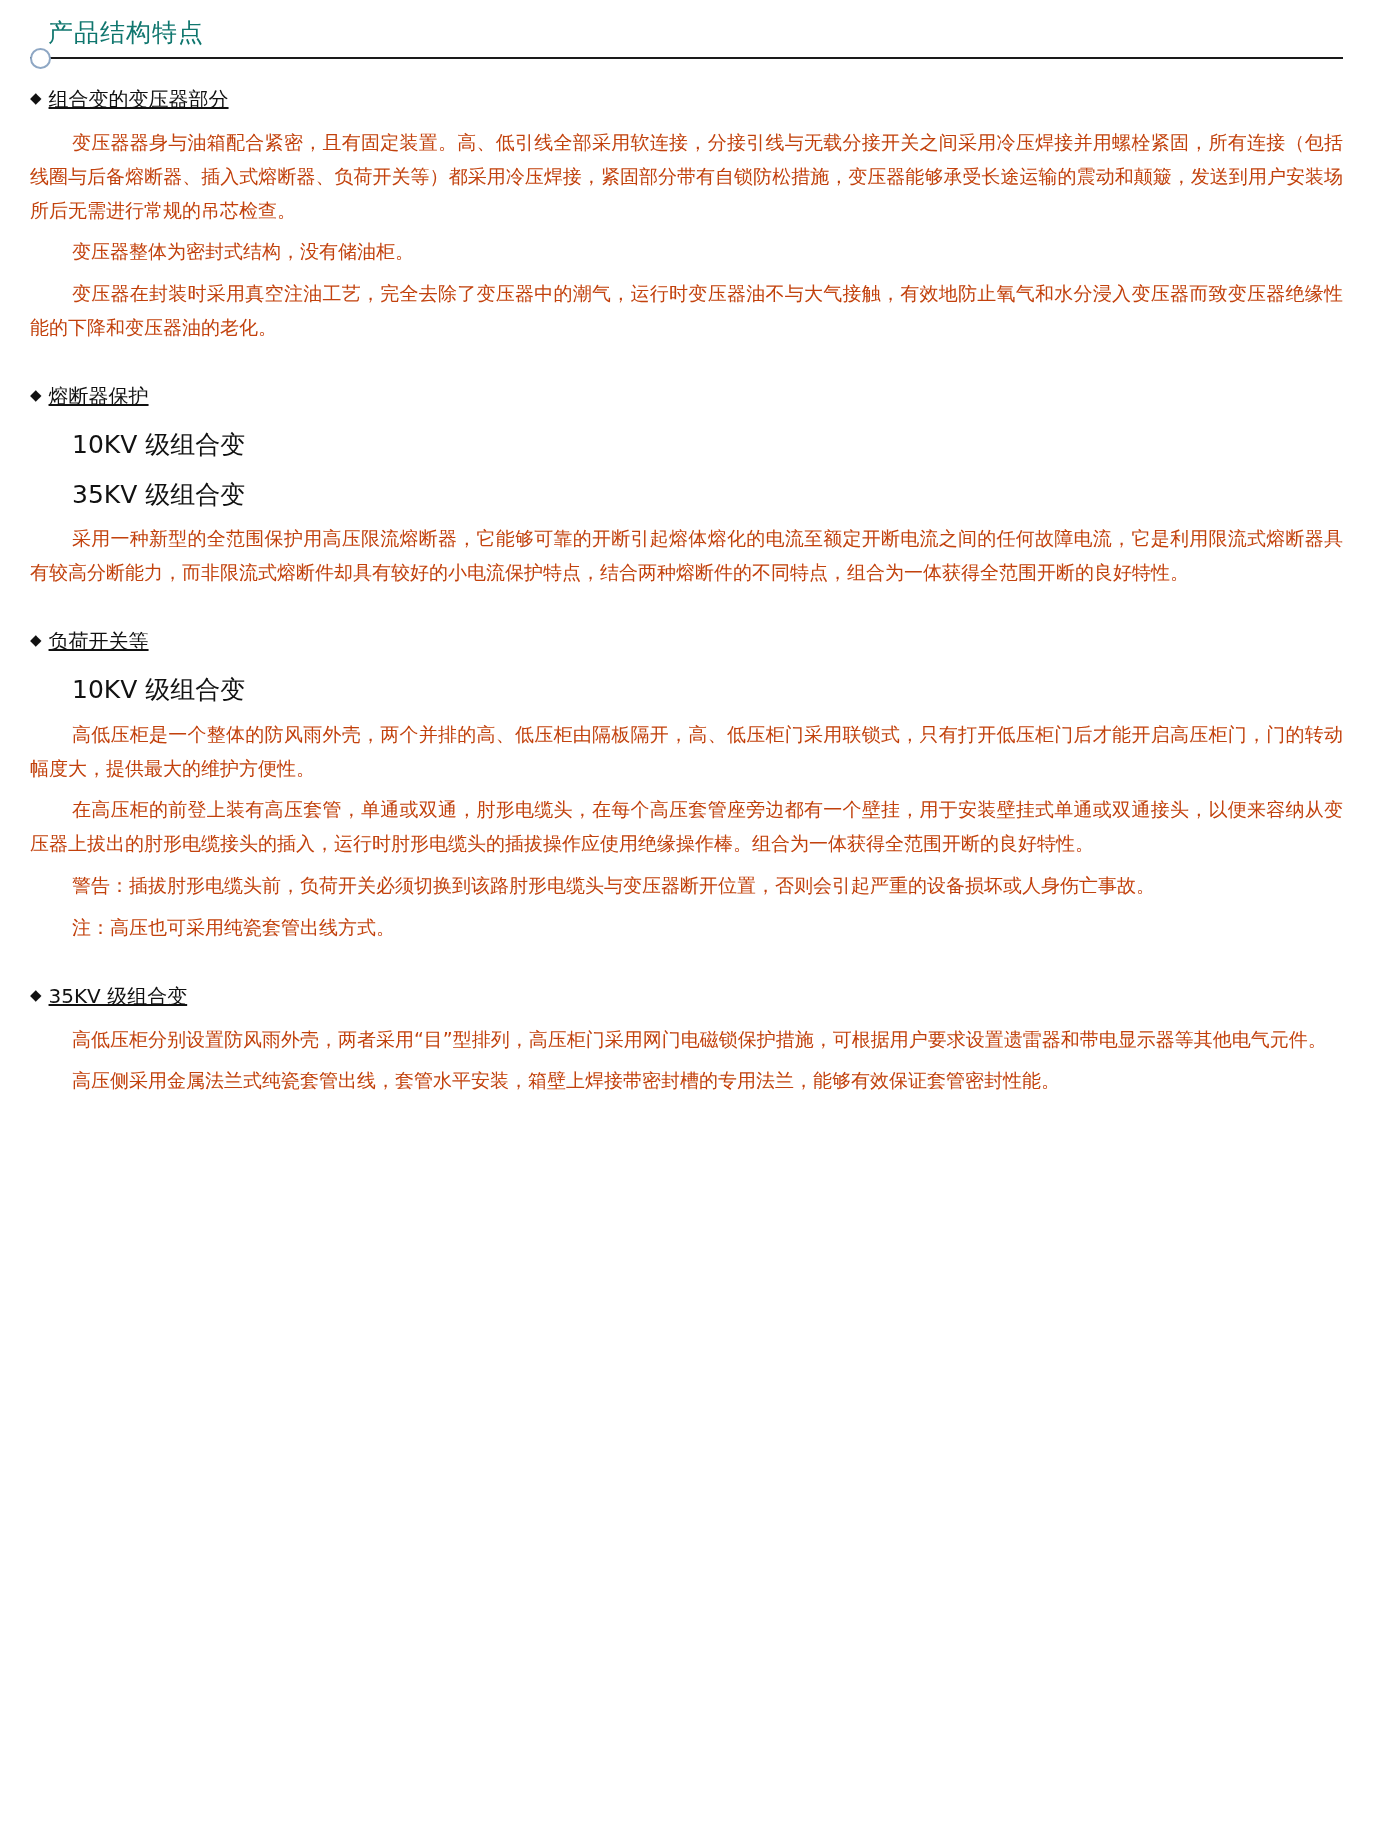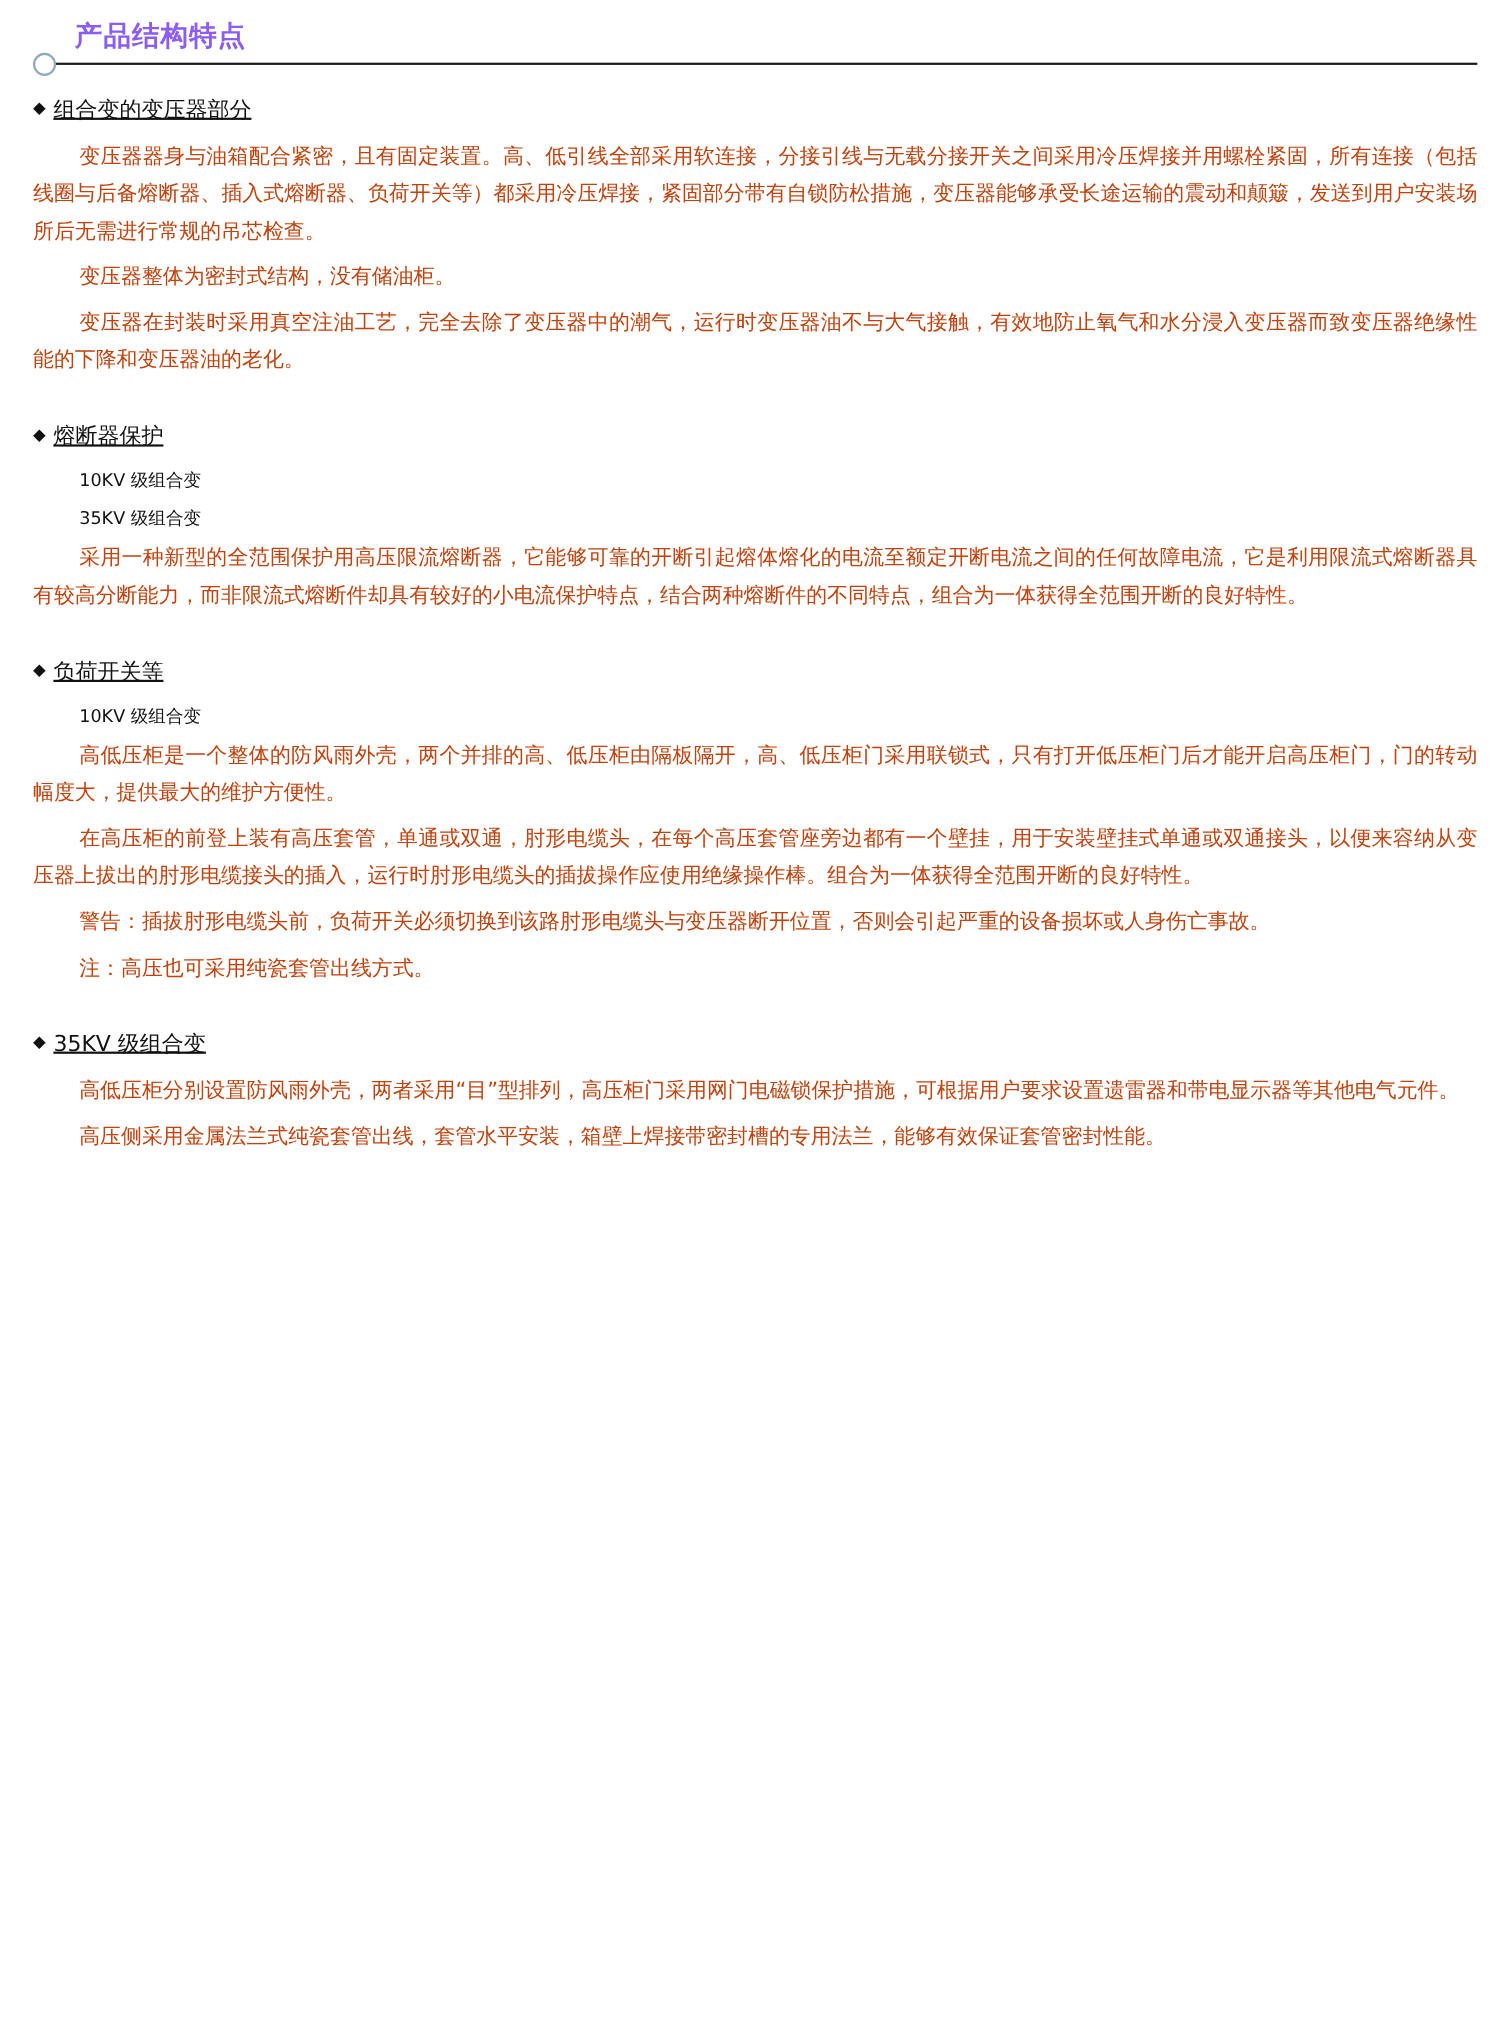--- a/index.html
+++ b/index.html
@@ -24,24 +24,23 @@
   
   .doc-header {
     position: relative;
     height: 62px;
   }
   .doc-header .title {
     position: absolute;
     left: 18px;
     top: 16px;
     font-size: 25px;
-    font-weight: bold;
+    font-weight: normal;
     letter-spacing: 1px;
-    color: #8b5cf6;
-    margin-left: 20px;
+    color: #0f766e;
   }
   .doc-header .rule {
     position: absolute;
     left: 0;
     right: 0;
     top: 57px;
     height: 2px;
     background: #1a1a1a;
   }
   .doc-header .ring {
@@ -77,21 +76,21 @@
     font-size: 15px;
     line-height: 1.95;
     margin-right: 7px;
     color: #111111;
   }
   .sec-head .sec-title {
     font-size: 20px;
     text-decoration: underline;
   }
   .sub-label {
-    font-size: 16px;
+    font-size: 25px;
     line-height: 1.75;
     margin: 0 0 6px 0;
     padding-left: 42px;
     color: #111111;
   }
   p.para {
     font-size: 19px;
     line-height: 1.78;
     margin: 0 0 8px 0;
     text-align: justify;

